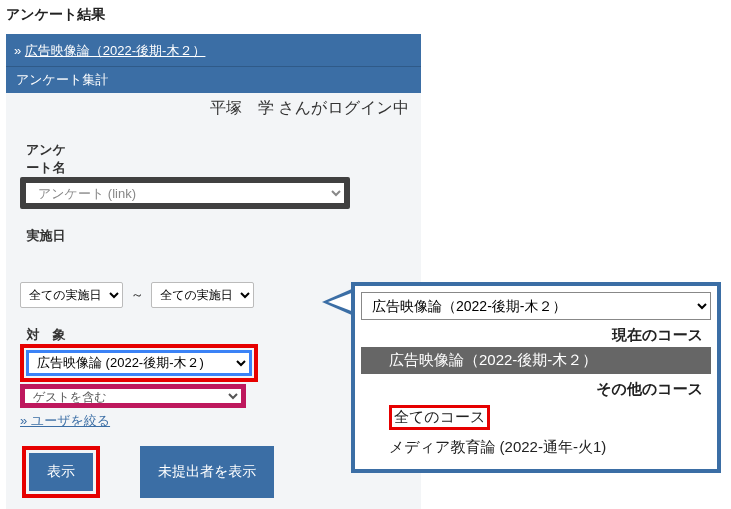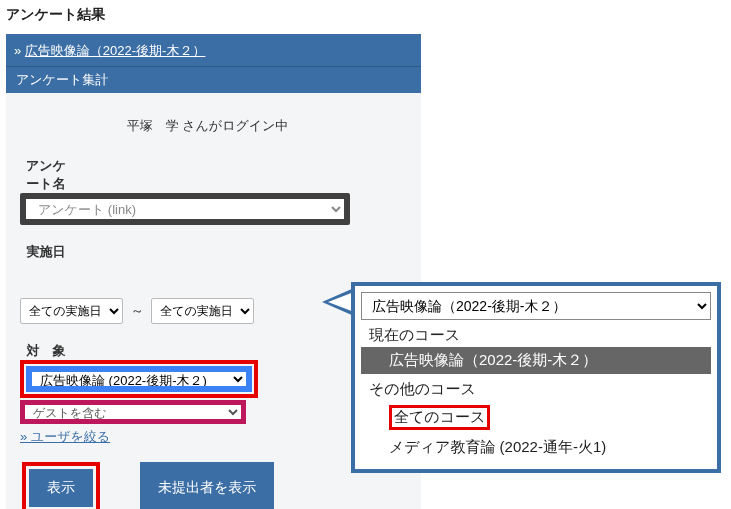--- a/index.html
+++ b/index.html
@@ -2,38 +2,38 @@
 <html><head>
 <meta charset="utf-8">
 <style>
   * { box-sizing: border-box; margin: 0; padding: 0; }
   body { font-family: "Meiryo", "Hiragino Sans", sans-serif; font-size: 13px; color: #222; background: #fff; width: 731px; height: 509px; position: relative; }
   .page-title { font-weight: bold; font-size: 14px; padding: 6px 6px 10px 6px; color: #222; }
   .panel { width: 415px; border-top: 2px solid #3b6ea5; margin-left: 6px; }
   .breadcrumb-bar { background: #3b6ea5; color: #fff; padding: 6px 8px; font-size: 13px; }
   .breadcrumb-bar a { color: #fff; text-decoration: underline; }
   .subheader { background: #3b6ea5; color: #fff; padding: 4px 10px; font-size: 13px; border-top: 1px solid #2f5a88; }
-  .login-status { text-align: center; padding: 24px 12px 14px 0; color: #333; font-size: 13px; background: #f3f5f7; }
+  .login-status { text-align: right; padding: 5px 12px 14px 0; color: #333; font-size: 16px; background: #f3f5f7; }
   .form-area { background: #f3f5f7; padding: 2px 14px 30px 14px; }
   .form-row { display: flex; align-items: flex-start; margin-bottom: 12px; flex-direction: column; }
   .row-label { width: 52px; font-weight: bold; text-align: center; color: #333; padding-top: 6px; line-height: 1.4; }
   .row-field { flex: 1; }
   .wide-select { width: 330px; height: 32px; border: 6px solid #404040; border-radius: 2px; background: #fff; padding: 0 8px; color: #888; font-size: 13px; }
   .date-select { height: 26px; border: 1px solid #bbb; border-radius: 2px; background: #fff; padding: 0 4px; font-size: 12px; margin-top: 32px; }
   .tilde { margin: 0 4px; }
-  .target-select { width: 226px; height: 26px; border: 6px solid #3b82f6; background: #fff; font-size: 13px; padding: 0 4px; }
+  .target-select { width: 226px; height: 26px; border: 3px solid #3b82f6; background: #fff; font-size: 13px; padding: 0 4px; }
   .guest-select { width: 226px; height: 24px; border: 5px solid #be185d; background: #fff; font-size: 12px; padding: 0 4px; color: #555; margin-top: 2px; }
   .red-box-select { border: 4px solid #e60000; padding: 2px; display: inline-block; margin-bottom: 0; }
   .filter-link { color: #3b6ea5; text-decoration: underline; font-size: 13px; display: inline-block; margin-top: 4px; }
   .btn { background: #3b6ea5; color: #fff; border: none; padding: 10px 18px; font-size: 14px; cursor: pointer; }
   .btn-row { display: flex; gap: 40px; margin-top: 16px; margin-left: 2px; }
   .red-box-btn { border: 4px solid #e60000; padding: 3px; display: inline-block; }
   .dropdown-callout { position: absolute; left: 351px; top: 282px; width: 370px; border: 4px solid #3b6ea5; background: #fff; padding: 6px 6px 8px 6px; }
   .callout-select { width: 100%; height: 28px; border: 1px solid #888; font-size: 14px; padding: 0 6px; background: #fff; }
-  .callout-group-label { font-weight: normal; font-size: 15px; padding: 6px 8px 2px 8px; }
+  .callout-group-label { font-weight: bold; font-size: 15px; padding: 6px 8px 2px 8px; text-align: right; }
   .callout-option { font-size: 15px; padding: 4px 8px 4px 28px; }
   .callout-option.selected { background: #666; color: #fff; }
   .red-outline { border: 3px solid #e60000; display: inline-block; padding: 0 2px; }
   .pointer-triangle { position: absolute; left: 322px; top: 288px; width: 0; height: 0; border-top: 14px solid transparent; border-bottom: 14px solid transparent; border-right: 32px solid #3b6ea5; }
   .pointer-triangle-inner { position: absolute; left: 328px; top: 292px; width: 0; height: 0; border-top: 10px solid transparent; border-bottom: 10px solid transparent; border-right: 26px solid #fff; }
   select { font-family: inherit; }
 </style>
 </head>
 <body>
 

